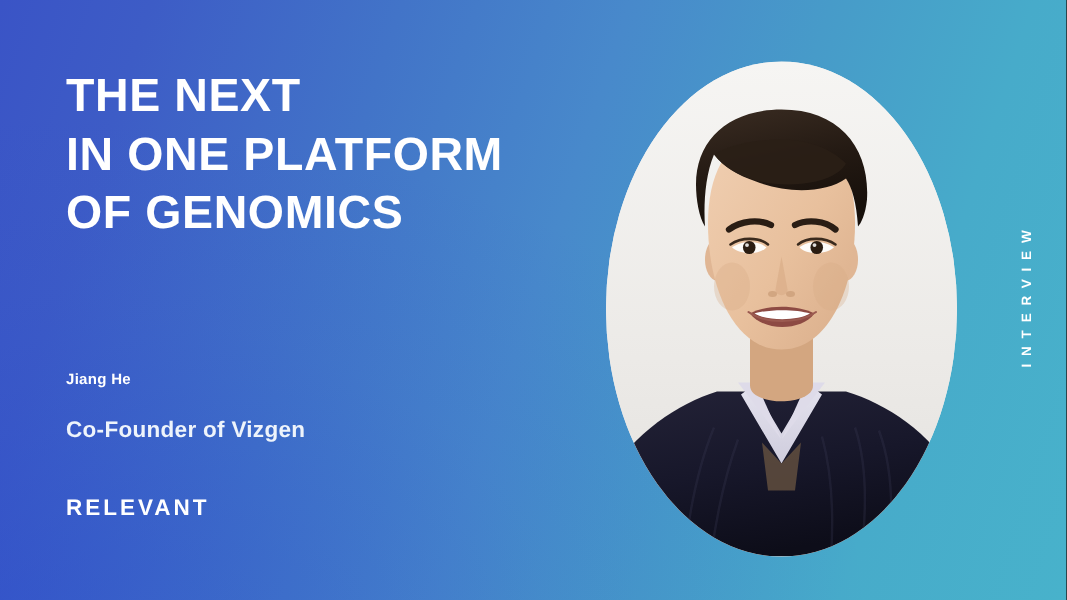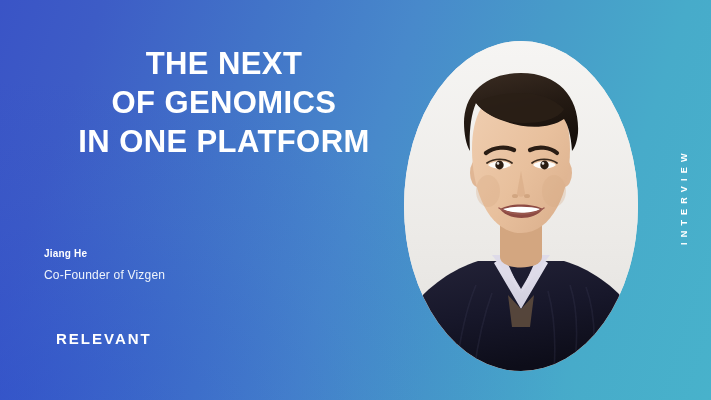--- a/index.html
+++ b/index.html
@@ -46,51 +46,51 @@
   }
   .headline .line {
     display: block;
     color: #ffffff;
     font-size: 31px;
     line-height: 39px;
     font-weight: 700;
     letter-spacing: 0.4px;
     text-transform: uppercase;
     white-space: nowrap;
-    text-align: center;
   }
 
   
   .speaker {
     position: absolute;
     left: 44px;
     top: 243px;
     z-index: 4;
   }
   .speaker-name {
     display: block;
     color: #ffffff;
     font-size: 10px;
     line-height: 21px;
     font-weight: 700;
     letter-spacing: 0.2px;
   }
   .speaker-role {
     display: block;
     color: #eef4fb;
-    font-size: 12px;
+    font-size: 15px;
     line-height: 22px;
-    font-weight: 400;
+    font-weight: 700;
     letter-spacing: 0.2px;
+    margin-top: 12px;
   }
 
   
   .brand {
     position: absolute;
-    left: 56px;
+    left: 44px;
     top: 330px;
     color: #ffffff;
     font-size: 15px;
     font-weight: 700;
     letter-spacing: 2.0px;
     z-index: 4;
     text-align: center;
   }
 
   
@@ -126,22 +126,22 @@
   }
   .portrait svg { display: block; width: 100%; height: 100%; }
 </style>
 </head>
 <body>
 
 <div id="stage">
 
   <div class="headline">
     <span class="line">THE NEXT</span>
+    <span class="line">IN ONE PLATFORM</span>
     <span class="line">OF GENOMICS</span>
-    <span class="line">IN ONE PLATFORM</span>
   </div>
 
   <div class="speaker">
     <span class="speaker-name">Jiang He</span>
     <span class="speaker-role">Co-Founder of Vizgen</span>
   </div>
 
   <div class="brand">RELEVANT</div>
 
   <div class="vertical-label">INTERVIEW</div>

